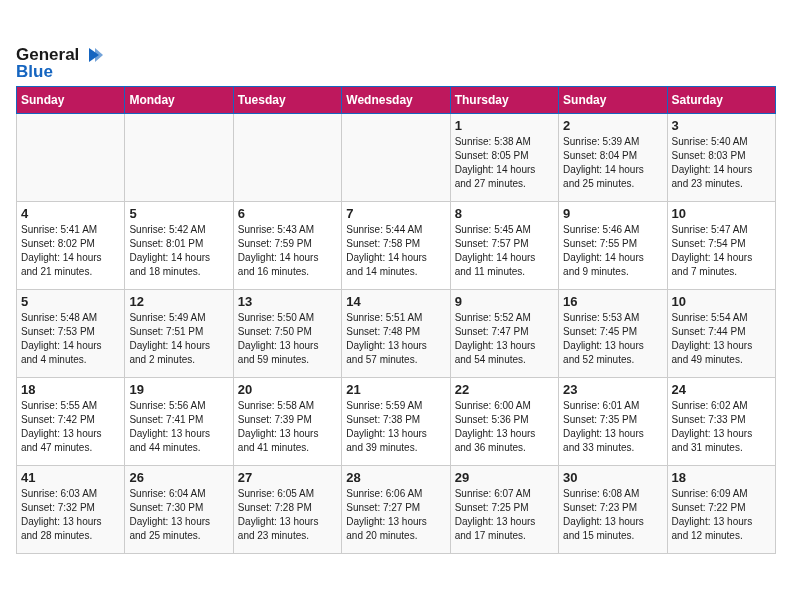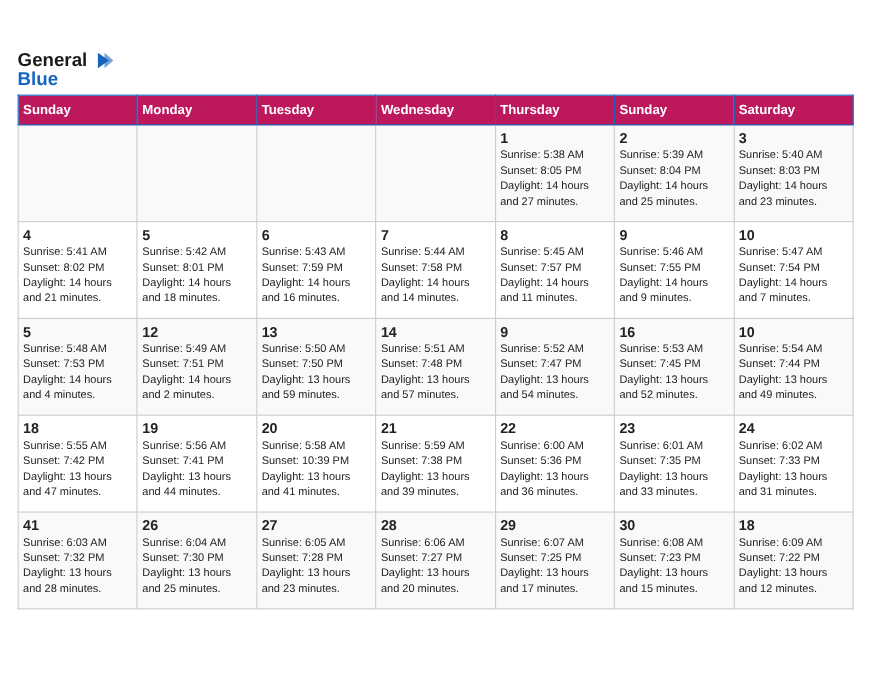--- a/index.html
+++ b/index.html
@@ -250,21 +250,21 @@
         <td>
           <span class="day-number">19</span>
           <div class="day-info">Sunrise: 5:56 AM
 Sunset: 7:41 PM
 Daylight: 13 hours
 and 44 minutes.</div>
         </td>
         <td>
           <span class="day-number">20</span>
           <div class="day-info">Sunrise: 5:58 AM
-Sunset: 10:39 PM
+Sunset: 7:39 PM
 Daylight: 13 hours
 and 41 minutes.</div>
         </td>
         <td>
           <span class="day-number">21</span>
           <div class="day-info">Sunrise: 5:59 AM
 Sunset: 7:38 PM
 Daylight: 13 hours
 and 39 minutes.</div>
         </td>

